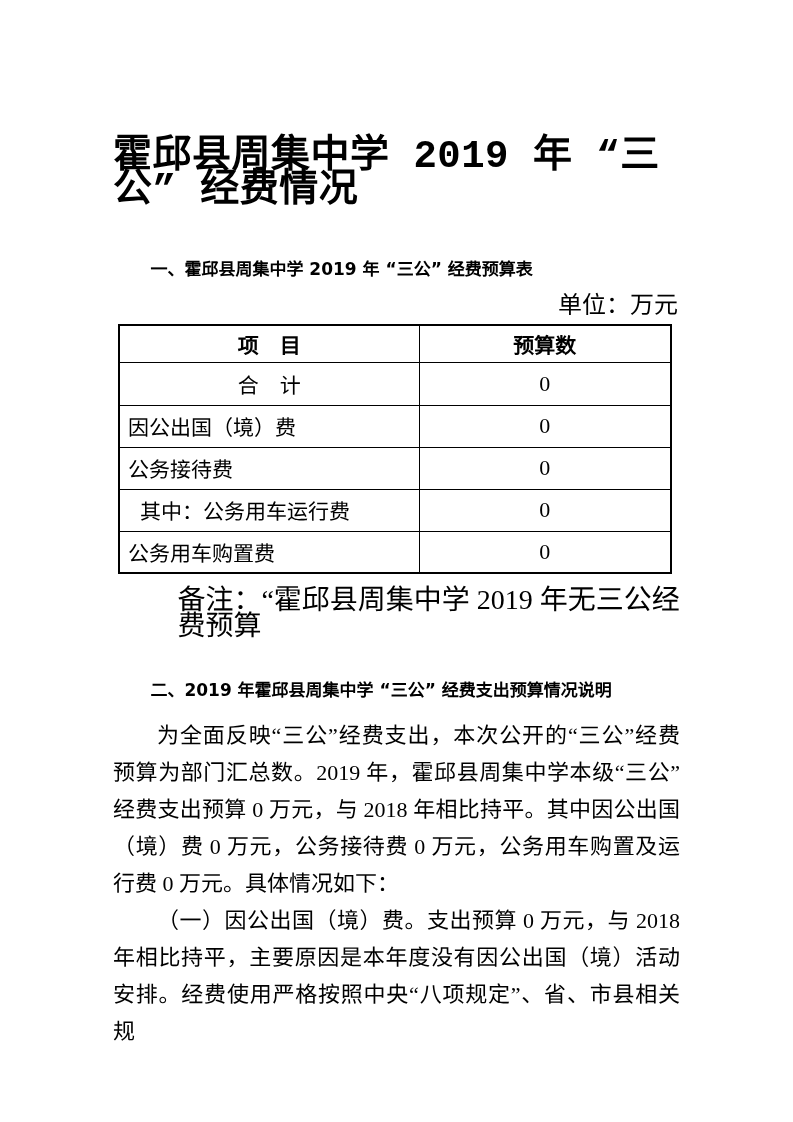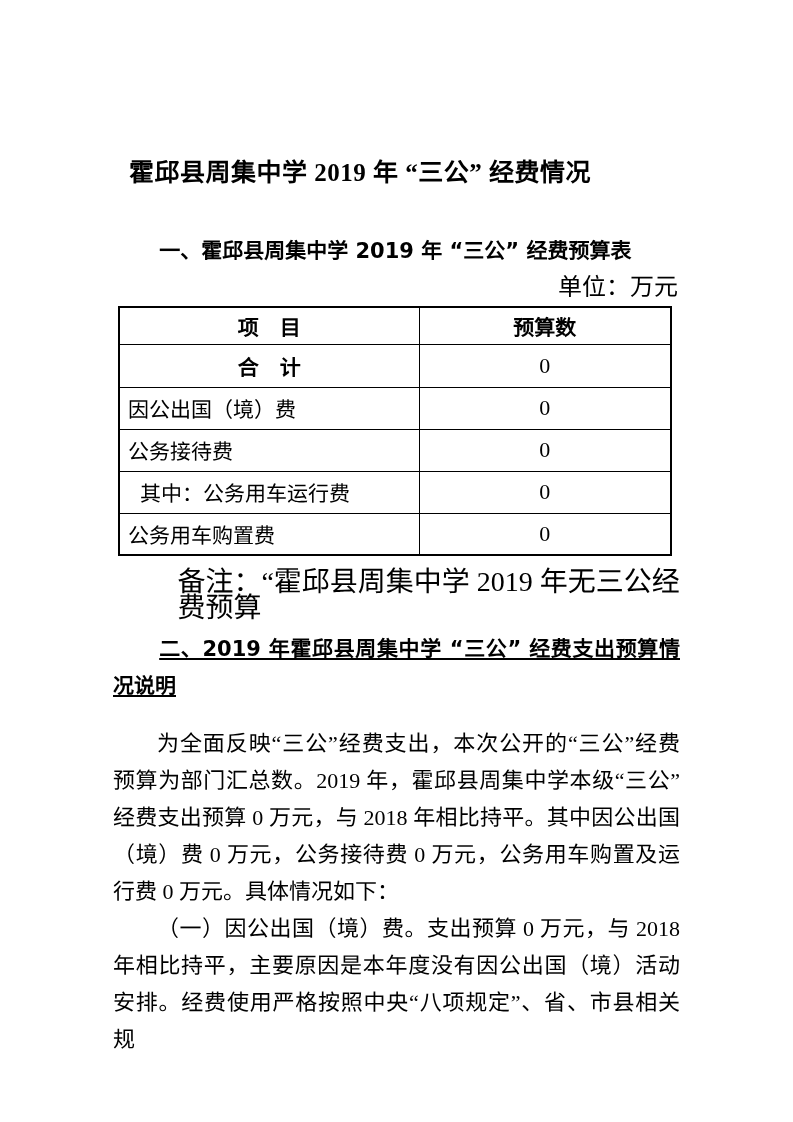--- a/index.html
+++ b/index.html
@@ -16,31 +16,31 @@
     font-family: "Liberation Serif", "DejaVu Serif", serif;
     overflow: hidden;
   }
   .content {
     position: absolute;
     left: 113px;
     top: 140px;
     width: 567px;
   }
   .doc-title {
-    font-family: Liberation Serif, serif;
+    font-family: Liberation Mono, monospace;
     font-weight: bold;
-    font-size: 25px;
+    font-size: 39px;
     line-height: 34px;
-    margin: 16px;
+    margin: 0;
     letter-spacing: 0.5px;
   }
   .sec-heading {
     font-family: "DejaVu Sans", "Liberation Sans", sans-serif;
     font-weight: bold;
-    font-size: 21px;
+    font-size: 17px;
     line-height: 30px;
     margin: 0;
   }
   .sec1-heading {
     margin-top: 46px;
     text-indent: 2.2em;
   }
   .unit-note {
     font-size: 24px;
     line-height: 26px;
@@ -69,52 +69,51 @@
     font-weight: bold;
     text-align: center;
     font-size: 21px;
   }
   .budget-table td.item {
     text-align: left;
     padding-left: 8px;
   }
   .budget-table tr.total td.item {
     text-align: center;
-    font-weight: bold;
+    font-weight: normal;
     padding-left: 0;
   }
   .budget-table td.item.indent-1 { padding-left: 20px; font-family: Liberation Serif, serif; }
   .budget-table td.item.indent-2 { }
   .budget-table td.value {
     text-align: center;
     font-size: 22px;
     font-family: "Liberation Serif", "DejaVu Serif", serif;
   }
   .table-note {
     font-size: 28px;
     line-height: 26px;
     margin: 13px 0 0 0;
     padding-left: 2.3em;
   }
   .sec2-heading {
-    margin-top: 10px;
+    margin-top: 33px;
     text-indent: 2.2em;
     line-height: 37px;
     text-align: justify;
-    text-decoration: underline;
   }
   .body-para {
     font-size: 22px;
     line-height: 37px;
     text-indent: 2em;
     text-align: justify;
     margin: 0;
   }
   .body-para.first {
-    margin-top: 20px;
+    margin-top: 8px;
   }
 </style>
 </head>
 <body>
 
 <div class="page">
   <div class="content">
 
     <h1 class="doc-title">霍邱县周集中学 2019 年 “三公” 经费情况</h1>
 

